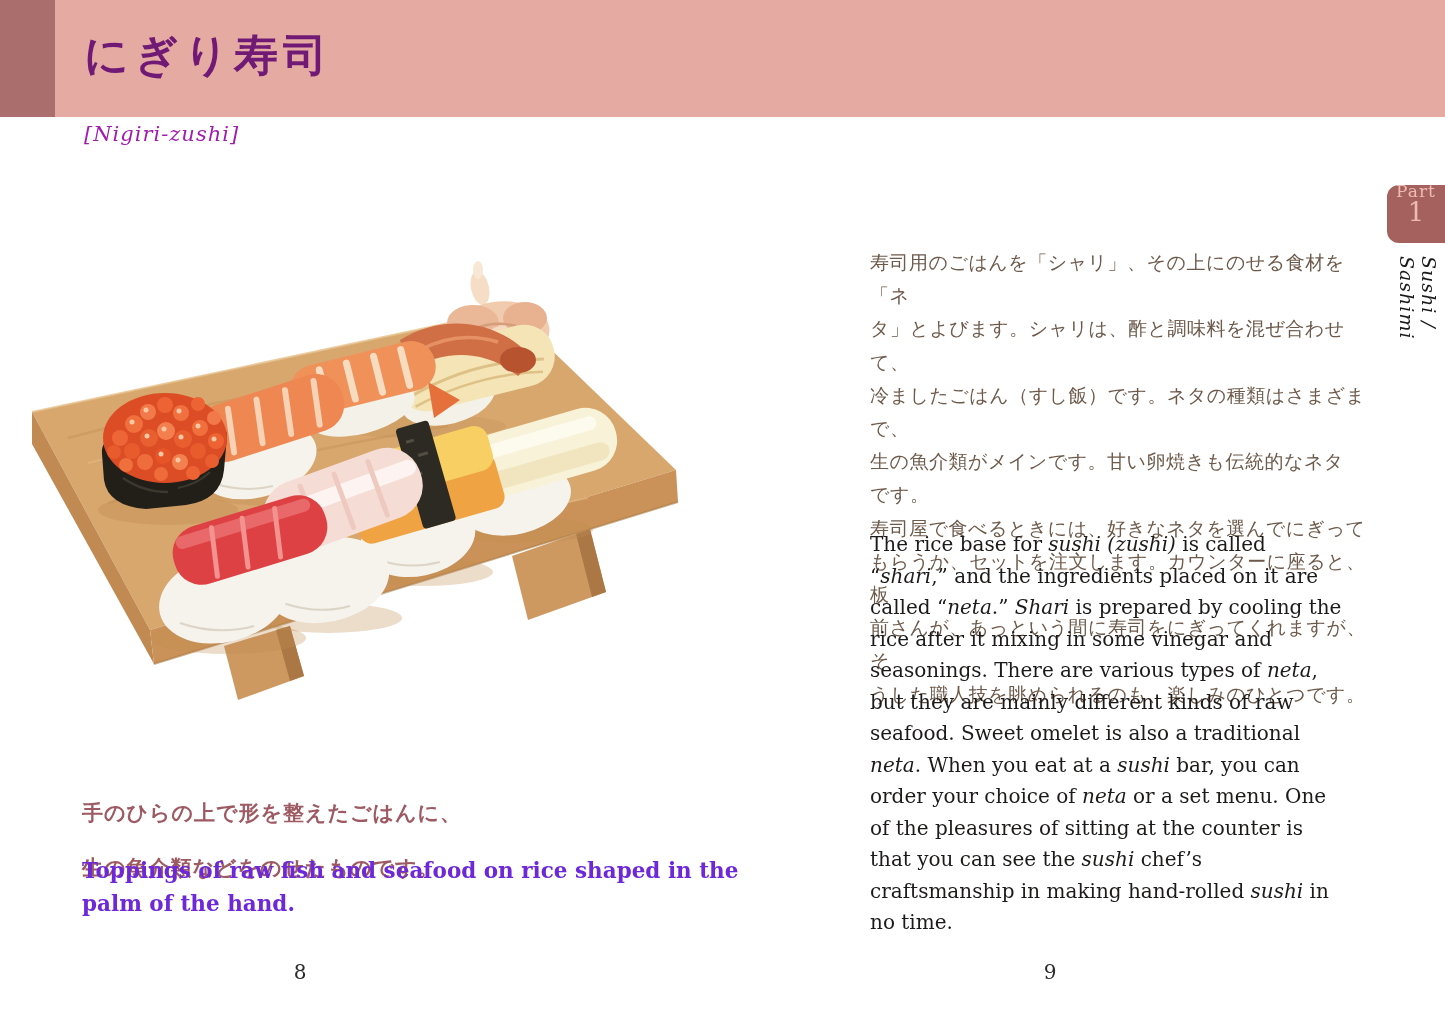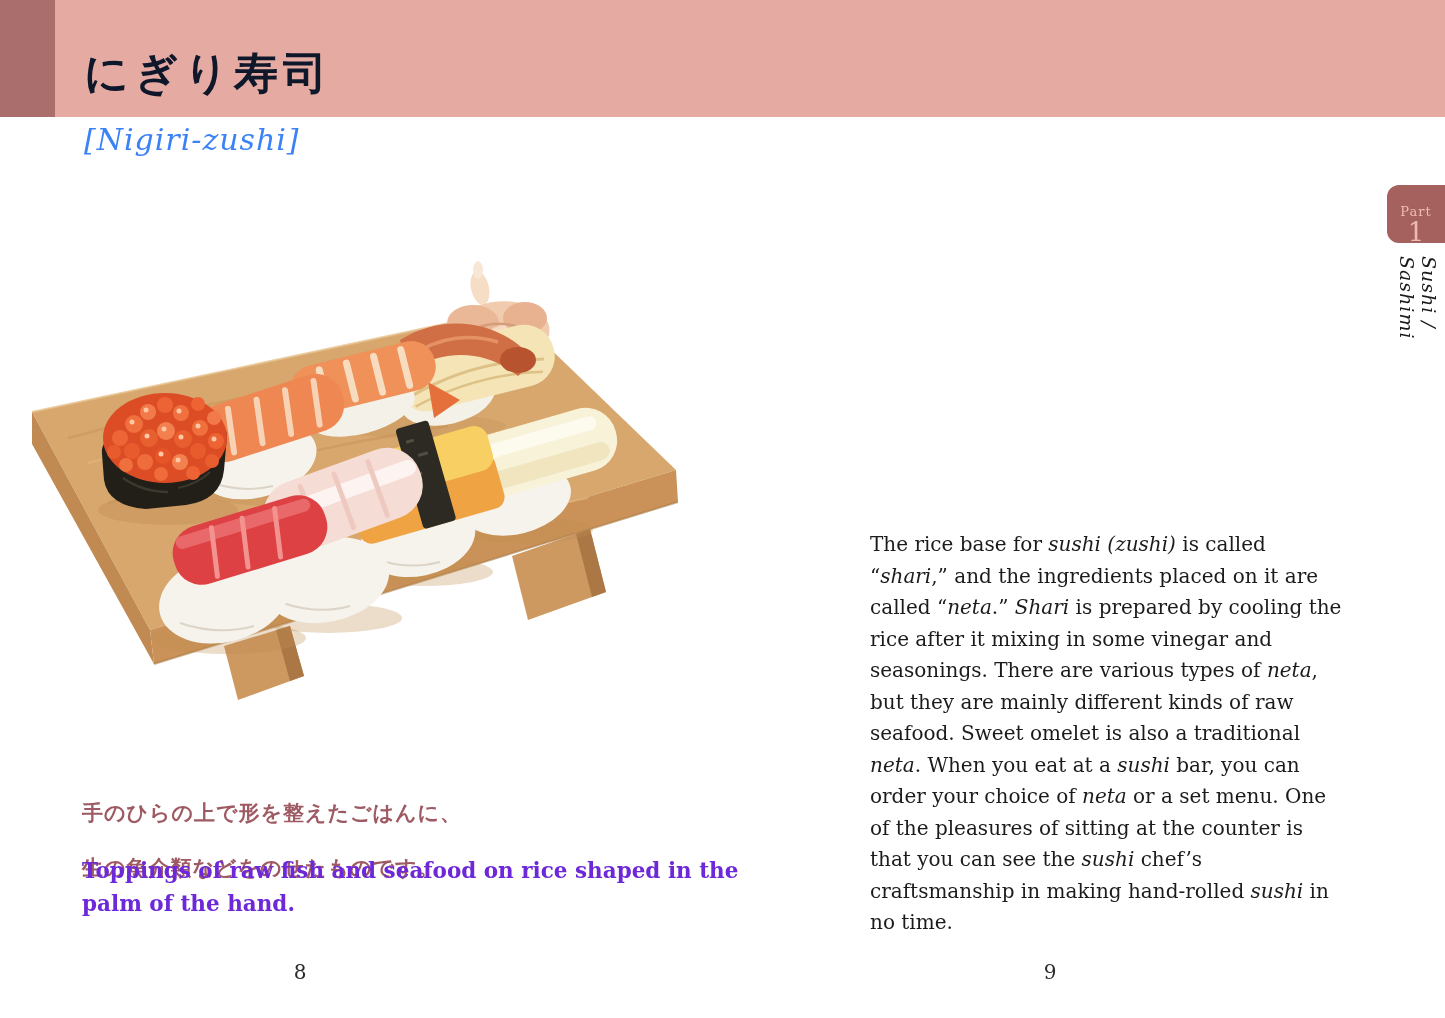--- a/index.html
+++ b/index.html
@@ -12,25 +12,25 @@
     --ink:#1d1b1a;
   }
   html,body{margin:0;padding:0;background:#ffffff;}
   .spread{
     position:relative;width:1445px;height:1018px;background:#ffffff;overflow:hidden;
     font-family:"DejaVu Sans",sans-serif;
   }
   .banner{position:absolute;left:0;top:0;width:1445px;height:117px;background:var(--banner-pink);}
   .banner-accent{position:absolute;left:0;top:0;width:55px;height:117px;background:var(--band-dark);}
   .title-jp{
-    position:absolute;left:84px;top:46px;font-size:44px;line-height:56px;font-weight:700;
-    letter-spacing:5px;color:#0f172a;font-family:Liberation Serif, serif;
+    position:absolute;left:84px;top:30px;font-size:44px;line-height:56px;font-weight:700;
+    letter-spacing:5px;color:#701a75;font-family:Liberation Mono, monospace;
   }
   .subtitle{
-    position:absolute;left:84px;top:122px;font-size:30px;color:#3b82f6;
+    position:absolute;left:84px;top:122px;font-size:21px;color:#a21caf;
     font-family:"DejaVu Serif",serif;font-style:italic;letter-spacing:1px;
   }
   .illustration{position:absolute;left:28px;top:248px;width:660px;height:470px;}
   .caption-jp{
     position:absolute;left:82px;top:786px;font-size:21px;line-height:55px;font-weight:600;
     color:var(--caption-rose);white-space:pre-line;letter-spacing:1px;
   }
   .caption-en{
     position:absolute;left:82px;top:854px;font-size:21.5px;line-height:33px;font-weight:700;
     color:#6d28d9;font-family:"DejaVu Serif",serif;white-space:pre-line;
@@ -48,21 +48,21 @@
   .en-body{
     position:absolute;left:870px;top:529px;width:480px;font-size:20px;line-height:31.5px;
     color:var(--ink);font-family:"DejaVu Serif",serif;
   }
   .en-body .it{font-style:italic;}
   .part-tab{
     position:absolute;left:1387px;top:185px;width:58px;height:58px;background:var(--tab-bg);
     border-radius:12px 0 0 12px;color:var(--tab-text);text-align:center;
     font-family:"DejaVu Serif",serif;
   }
-  .part-word{font-size:13px;padding-top:20px;letter-spacing:1px;line-height:13px;}
+  .part-word{font-size:17px;padding-top:0;letter-spacing:1px;line-height:13px;}
   .part-num{font-size:26px;line-height:28px;}
   .side-label{
     position:absolute;left:1396px;top:256px;height:150px;writing-mode:vertical-rl;
     font-family:"DejaVu Serif",serif;font-style:italic;font-size:19px;color:#1a1a1a;
     letter-spacing:1px;
   }
 </style>
 </head>
 <body>
 
@@ -247,16 +247,27 @@
       </g>
     </g>
   </svg>
 
   <div class="caption-jp">手のひらの上で形を整えたごはんに、
 生の魚介類などをのせたものです。</div>
   <div class="caption-en">Toppings of raw fish and seafood on rice shaped in the
 palm of the hand.</div>
   <div class="pageno left">8</div>
 
+  <div class="jp-body">
+    <div>寿司用のごはんを「シャリ」、その上にのせる食材を「ネ
+タ」とよびます。シャリは、酢と調味料を混ぜ合わせて、
+冷ましたごはん（すし飯）です。ネタの種類はさまざまで、
+生の魚介類がメインです。甘い卵焼きも伝統的なネタ
+です。</div>
+    <div>寿司屋で食べるときには、好きなネタを選んでにぎって
+もらうか、セットを注文します。カウンターに座ると、板
+前さんが、あっという間に寿司をにぎってくれますが、そ
+うした職人技を眺められるのも、楽しみのひとつです。</div>
+  </div>
   <div class="en-body"><span>The rice base for </span><span class="it">sushi (zushi)</span><span> is called “</span><span class="it">shari</span><span>,” and the ingredients placed on it are called “</span><span class="it">neta</span><span>.” </span><span class="it">Shari</span><span> is prepared by cooling the rice after it mixing in some vinegar and seasonings. There are various types of </span><span class="it">neta</span><span>, but they are mainly different kinds of raw seafood. Sweet omelet is also a traditional </span><span class="it">neta</span><span>. When you eat at a </span><span class="it">sushi</span><span> bar, you can order your choice of </span><span class="it">neta</span><span> or a set menu. One of the pleasures of sitting at the counter is that you can see the </span><span class="it">sushi</span><span> chef’s craftsmanship in making hand-rolled </span><span class="it">sushi</span><span> in no time.</span></div>
   <div class="pageno right">9</div>
 
 </div>
 
 </body></html>

